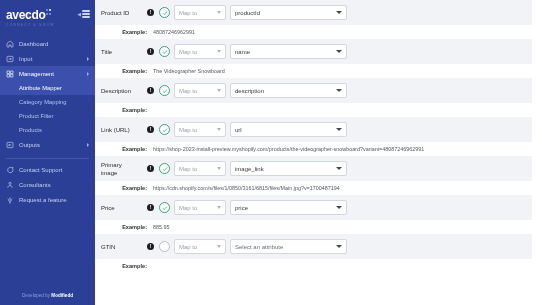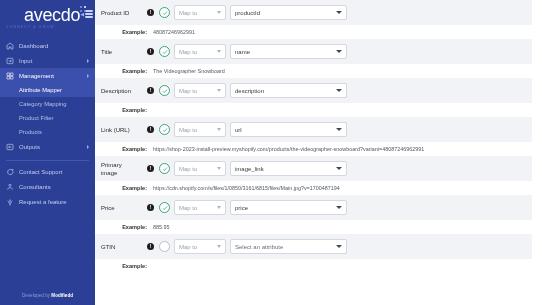--- a/index.html
+++ b/index.html
@@ -19,22 +19,22 @@
     flex: 0 0 95px;
     overflow: hidden;
   }
   .logo-row {
     display: flex; align-items: flex-start;
     padding: 6px 5px 2px 6px;
     justify-content: space-between;
   }
   .logo-block { line-height: 1; }
   .logo-text {
-    color: #ffffff; font-size: 18px; font-weight: normal;
-    letter-spacing: -0.3px; position: relative; display: inline-block; margin-left: 18px;
+    color: #ffffff; font-size: 12px; font-weight: bold;
+    letter-spacing: -0.3px; position: relative; display: inline-block;
   }
   .logo-dots {
     position: absolute; right: -7px; top: 0px;
     width: 7px; height: 7px;
   }
   .logo-dots i {
     position: absolute; width: 2.2px; height: 2.2px;
     background: #7f96ef; border-radius: 50%;
   }
   .logo-dots i:nth-child(1){ left:0; top:0; }

